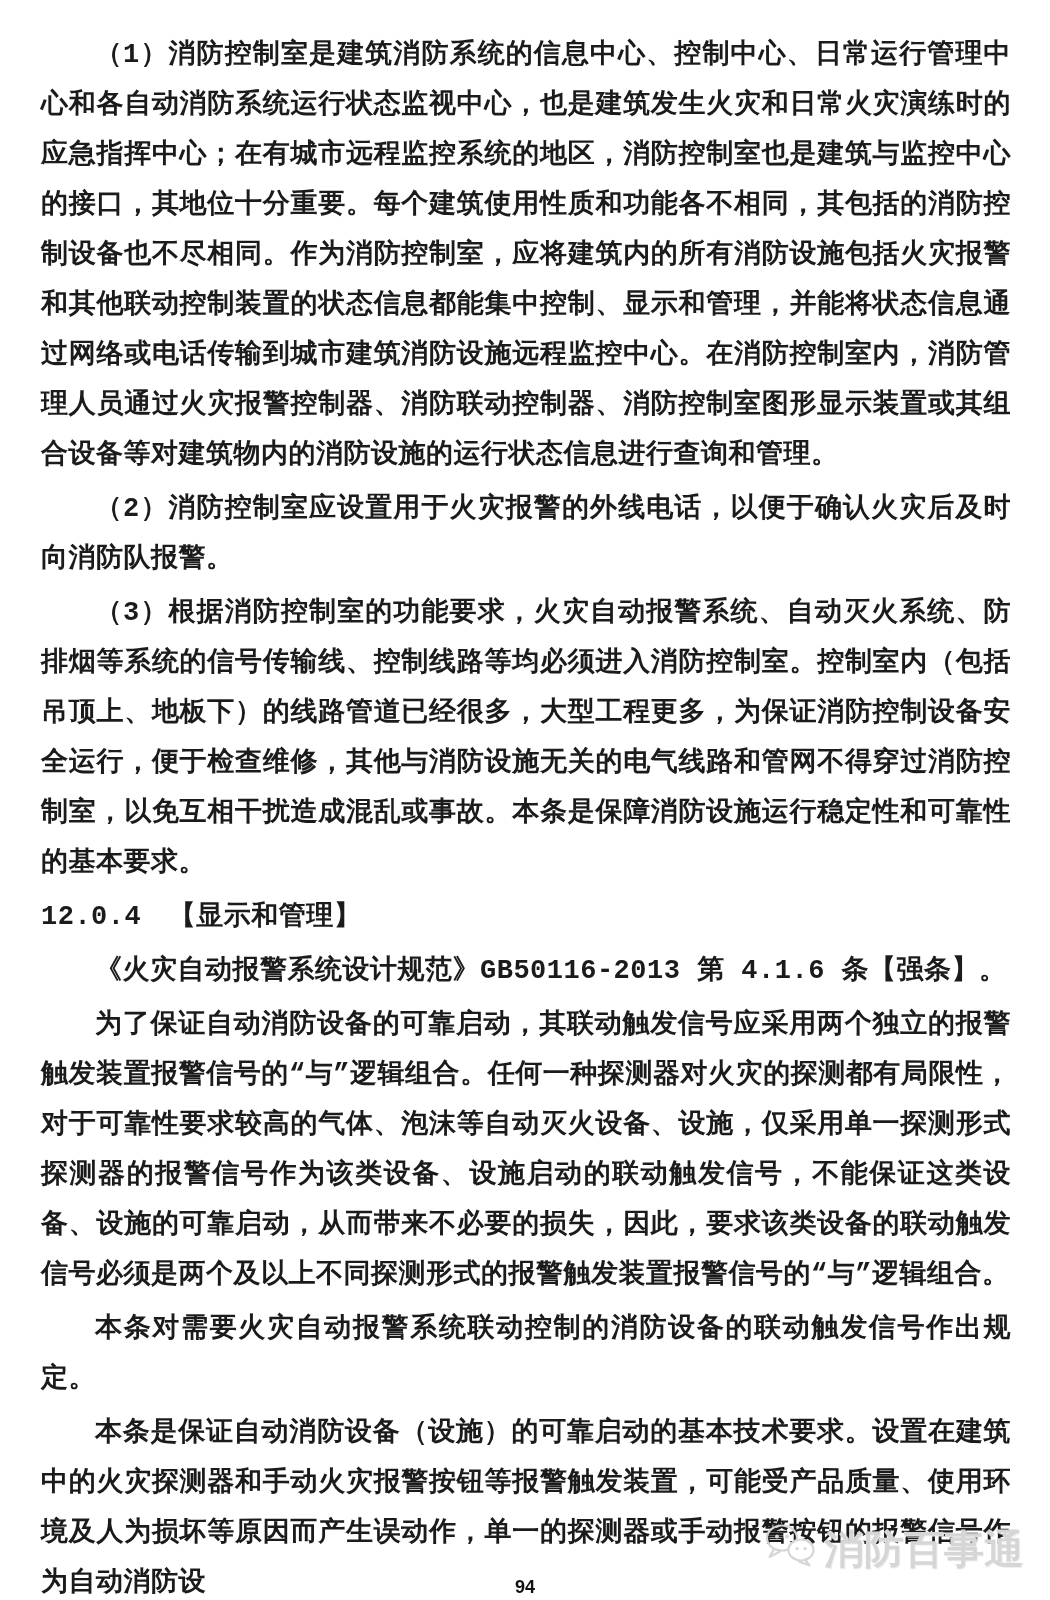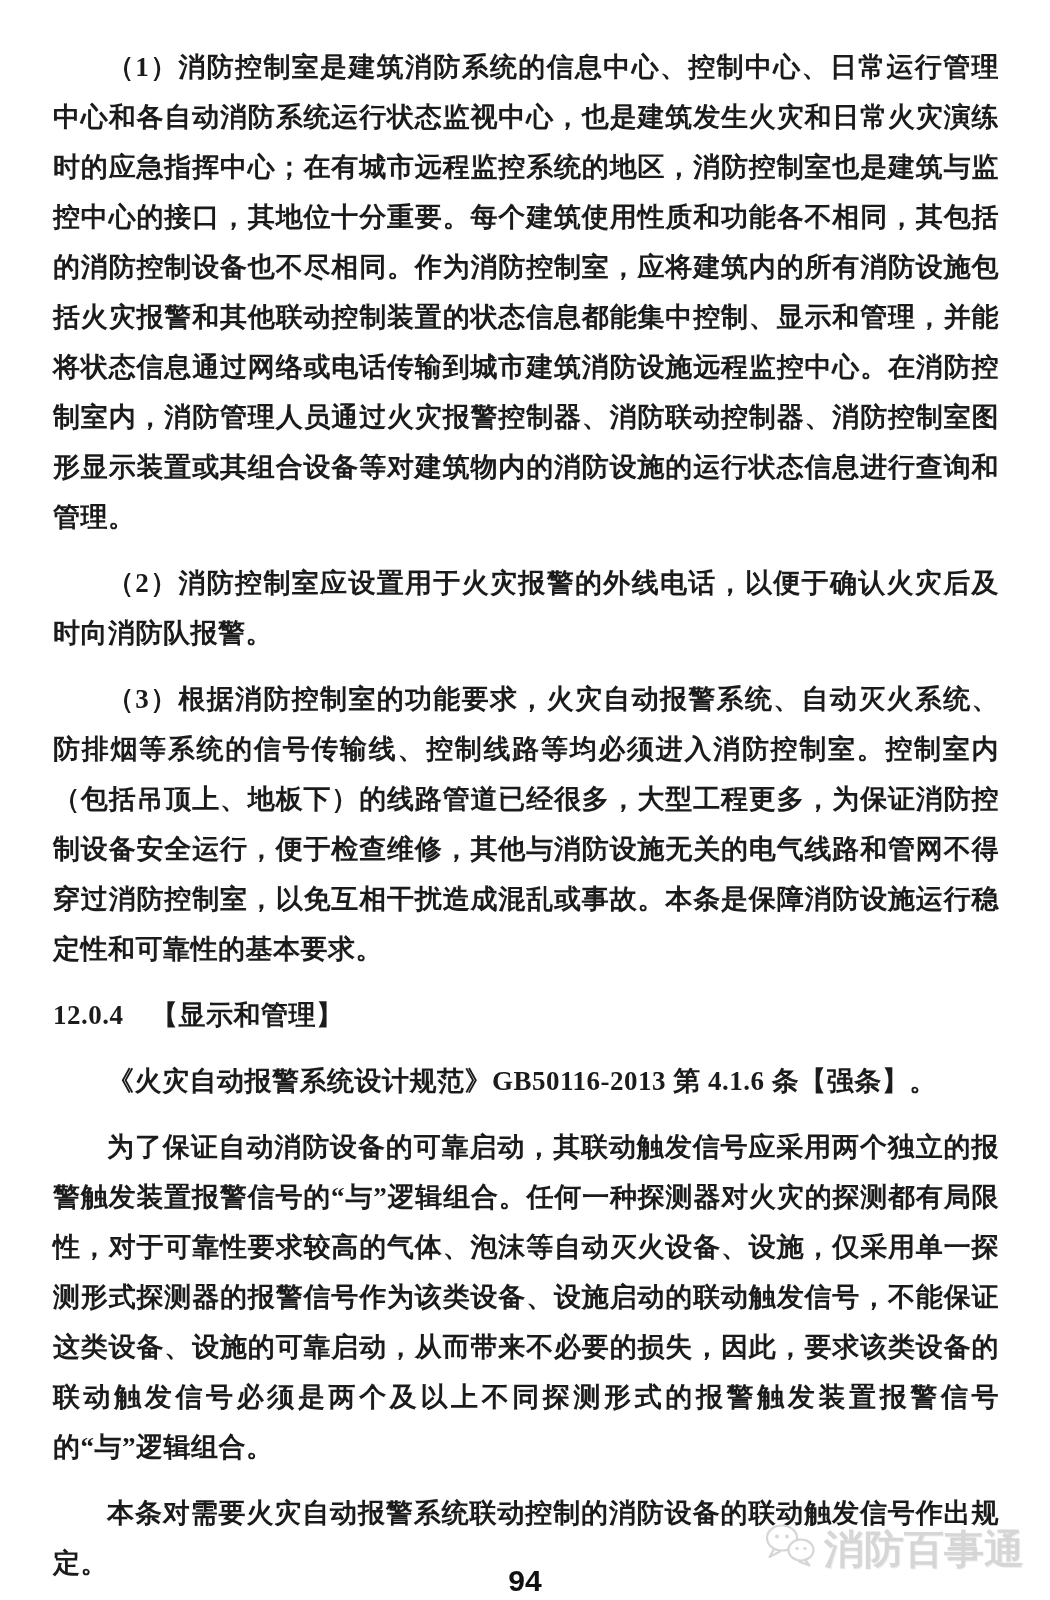--- a/index.html
+++ b/index.html
@@ -22,21 +22,22 @@
     width: 978px;
     color: #1b1b1b;
     font-size: 27px;
     font-weight: bold;
     line-height: 50px;
     text-align: justify;
     text-justify: inter-ideograph;
     letter-spacing: 0.5px;
   }
   .content p {
-    margin: 16px;
+    margin: 4px;
+    font-family: Liberation Mono, monospace;
   }
   .content p + p {
     margin-top: 4px;
   }
   .content p.indent {
     text-indent: 2em;
   }
   .content p.flush {
     text-indent: 0;
   }
@@ -58,21 +59,21 @@
     align-items: center;
   }
   .page-number {
     position: absolute;
     left: 0;
     right: 0;
     bottom: 2px;
     text-align: center;
     font-family: "Liberation Sans", "DejaVu Sans", sans-serif;
     font-weight: bold;
-    font-size: 30px;
+    font-size: 18px;
     color: #111111;
   }
 </style>
 </head>
 <body>
 
 <div class="page">
 
   <div class="content">
     <p class="indent">（1）消防控制室是建筑消防系统的信息中心、控制中心、日常运行管理中心和各自动消防系统运行状态监视中心，也是建筑发生火灾和日常火灾演练时的应急指挥中心；在有城市远程监控系统的地区，消防控制室也是建筑与监控中心的接口，其地位十分重要。每个建筑使用性质和功能各不相同，其包括的消防控制设备也不尽相同。作为消防控制室，应将建筑内的所有消防设施包括火灾报警和其他联动控制装置的状态信息都能集中控制、显示和管理，并能将状态信息通过网络或电话传输到城市建筑消防设施远程监控中心。在消防控制室内，消防管理人员通过火灾报警控制器、消防联动控制器、消防控制室图形显示装置或其组合设备等对建筑物内的消防设施的运行状态信息进行查询和管理。</p>

